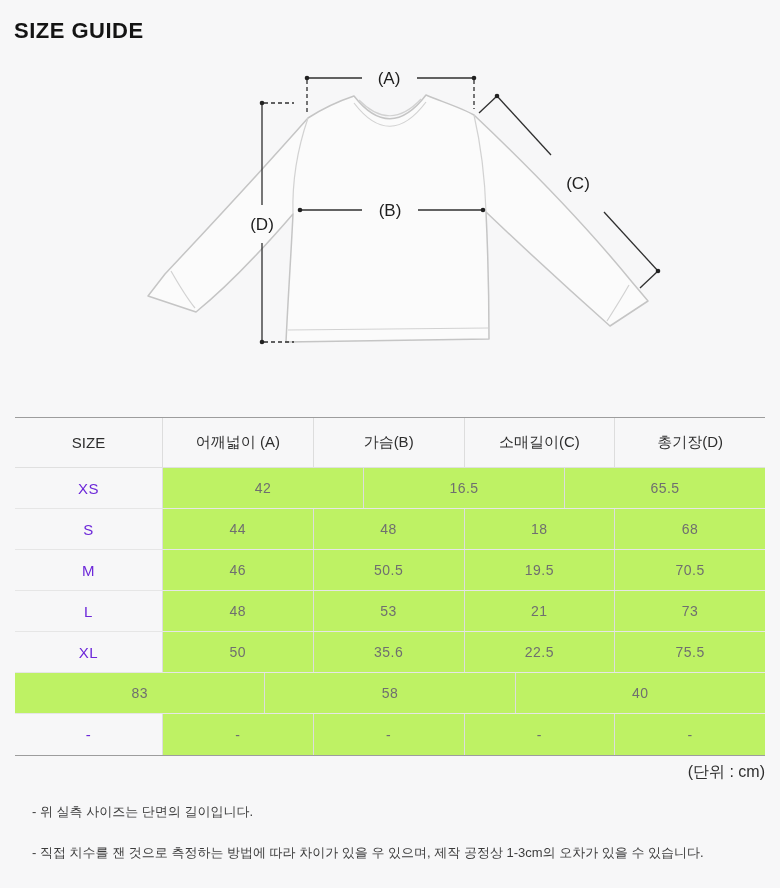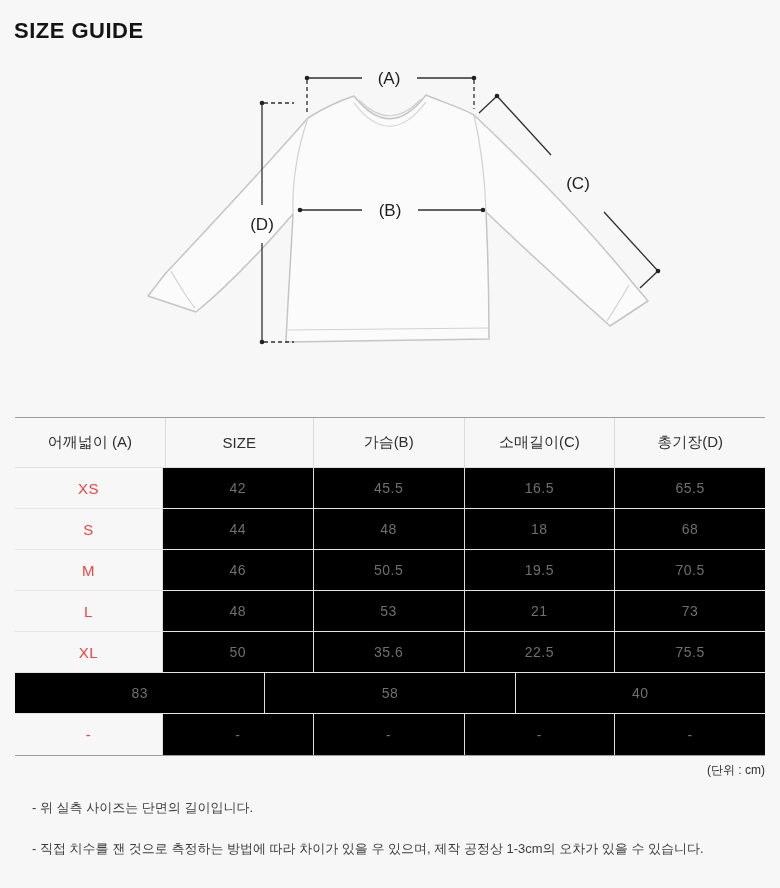--- a/index.html
+++ b/index.html
@@ -25,33 +25,33 @@
     border-top: 1px solid #9d9d9d;
     border-bottom: 1px solid #9d9d9d;
   }
   .tr { display: flex; align-items: stretch; }
   .tr .cell {
     display: flex; align-items: center; justify-content: center;
     border-right: 1px solid #ddd;
   }
   .tr .cell:last-child { border-right: none; }
   .tr .c0 { width: 148px; flex: none; background: #f7f7f8; }
-  .tr .cd { flex: 1 1 0; background: #000000; }
+  .tr .cd { flex: 1 1 0; background: #bef264; }
   .thead { height: 50px; border-bottom: 1px solid #e0e0e0; }
   .thead .cell {
     font-size: 15px; color: #2e2e2e; background: #f7f7f8 !important;
   }
   .row { height: 41px; border-bottom: 1px solid #e6e6e6; }
   .row:last-child { border-bottom: none; }
-  .row .c0 { font-size: 15px; color: #ef4444; letter-spacing: 0.5px; }
+  .row .c0 { font-size: 15px; color: #6d28d9; letter-spacing: 0.5px; }
   .row .cd { font-size: 14px; color: #6f6f6f; letter-spacing: 0.5px; }
 
   .unit-note {
     margin: 6px 15px 0 3px; text-align: right;
-    font-size: 12px; color: #2e2e2e;
+    font-size: 16px; color: #2e2e2e;
   }
   .footer-notes { margin: 15px 14px 0 14px; }
   .footer-notes p {
     margin: 18px; font-size: 13px; line-height: 1.75; color: #3c3c3c;
   }
 </style>
 </head>
 <body>
 
 <div class="page">
@@ -124,31 +124,30 @@
         <path d="M 264,284 L 294,284" stroke-dasharray="4 3"></path>
       </g>
       <circle cx="262" cy="45" r="2.3" fill="#222"></circle>
       <circle cx="262" cy="284" r="2.3" fill="#222"></circle>
       <text x="262" y="172" text-anchor="middle" font-size="17" fill="#1e1e1e">(D)</text>
     </svg>
   </div>
 
   <div class="size-table">
     <div class="tr thead">
+      <div class="cell c0">SIZE</div>
       <div class="cell cd">어깨넓이 (A)</div>
-      <div class="cell c0">SIZE</div>
       <div class="cell cd">가슴(B)</div>
       <div class="cell cd">소매길이(C)</div>
       <div class="cell cd">총기장(D)</div>
     </div>
 
     <div class="tr row">
       <div class="cell c0">XS</div>
       <div class="cell cd">42</div>
-      <div class="cell cd">45.5</div>
       <div class="cell cd">16.5</div>
       <div class="cell cd">65.5</div>
     </div>
     <div class="tr row">
       <div class="cell c0">S</div>
       <div class="cell cd">44</div>
       <div class="cell cd">48</div>
       <div class="cell cd">18</div>
       <div class="cell cd">68</div>
     </div>

